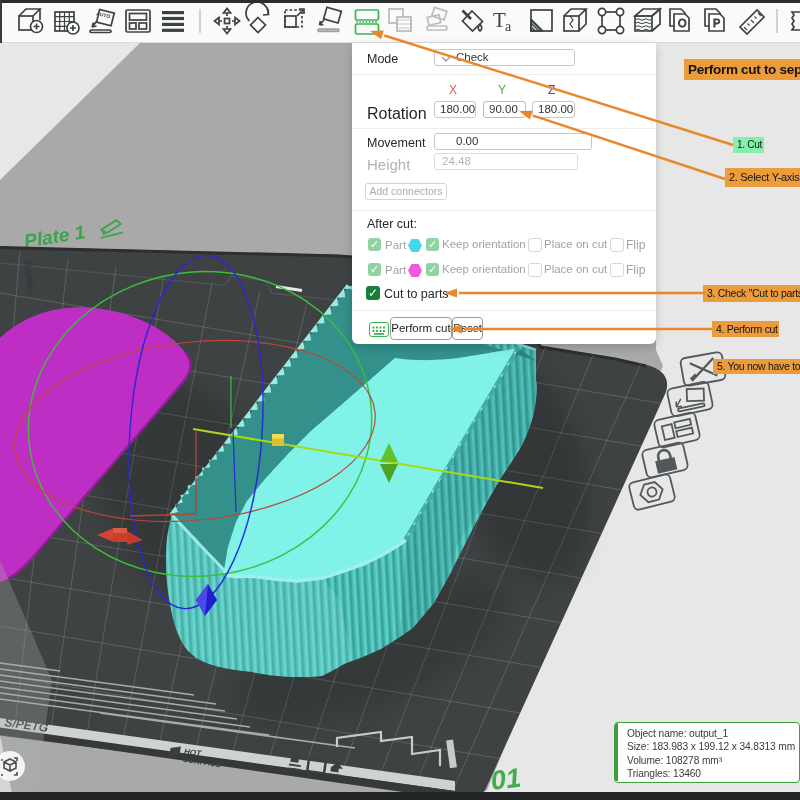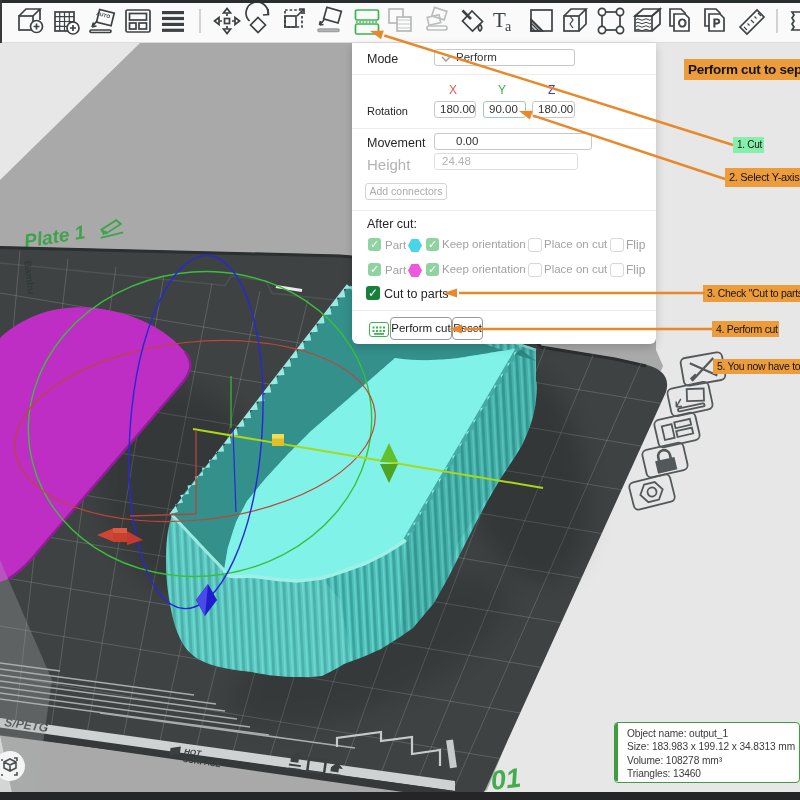--- a/index.html
+++ b/index.html
@@ -344,27 +344,27 @@
     <div style="position:absolute;left:0;top:0;width:3px;height:58px;background:#3c9e3c;"></div>
     <div style="position:absolute;left:12px;top:4px;font-family:'Liberation Sans',sans-serif;font-size:10.2px;color:#3a3a3a;line-height:13.4px;letter-spacing:-0.1px;white-space:nowrap;">Object name: output_1<br>Size: 183.983 x 199.12 x 34.8313 mm<br>Volume: 108278 mm³<br>Triangles: 13460</div>
   </div>
 
 <div style="position:absolute;left:352px;top:43px;width:304px;height:301px;background:#fff;border-radius:0 0 6px 6px;box-shadow:0 3px 10px rgba(0,0,0,0.18);font-family:'Liberation Sans',sans-serif;">
  <div style="position:absolute;left:15px;top:9px;font-size:12.5px;color:#262626;">Mode</div>
  <div style="position:absolute;left:82px;top:6px;width:139px;height:15px;border:1px solid #c8c8c8;border-radius:3px;font-size:11.5px;color:#333;line-height:15px;">
         <svg width="10" height="8" style="position:absolute;left:6px;top:5px;">
           <polyline points="1,2 5,6 9,2" fill="none" stroke="#999" stroke-width="1.3"></polyline>
         </svg>
-        <span style="position:absolute;left:21px;top:0;">Perform</span>
+        <span style="position:absolute;left:21px;top:0;">Check</span>
       </div>
  <div style="position:absolute;left:0;top:31px;width:100%;height:1px;background:#ededed;"></div>
  <div style="position:absolute;left:97px;top:40px;font-size:12px;color:#e25a52;">X</div>
  <div style="position:absolute;left:146px;top:40px;font-size:12px;color:#3eb03e;">Y</div>
  <div style="position:absolute;left:196px;top:40px;font-size:12px;color:#4040e0;">Z</div>
- <div style="position:absolute;left:15px;top:62px;font-size:11px;color:#262626;">Rotation</div>
+ <div style="position:absolute;left:15px;top:62px;font-size:16px;color:#262626;">Rotation</div>
  <div style="position:absolute;left:82px;top:58px;width:35px;height:15px;border:1px solid #c8c8c8;border-radius:3px;font-size:11.5px;color:#333;padding-left:5px;line-height:15px;">180.00</div>
  <div style="position:absolute;left:131px;top:58px;width:36px;height:15px;border:1px solid #9fcbb4;border-radius:3px;font-size:11.5px;color:#333;padding-left:5px;line-height:15px;">90.00</div>
  <div style="position:absolute;left:180px;top:58px;width:36px;height:15px;border:1px solid #c8c8c8;border-radius:3px;font-size:11.5px;color:#333;padding-left:5px;line-height:15px;">180.00</div>
  <div style="position:absolute;left:0;top:85px;width:100%;height:1px;background:#ededed;"></div>
  <div style="position:absolute;left:15px;top:93px;font-size:12.5px;color:#262626;">Movement</div>
  <div style="position:absolute;left:82px;top:90px;width:135px;height:15px;border:1px solid #c8c8c8;border-radius:3px;font-size:11.5px;color:#333;padding-left:21px;line-height:15px;">0.00</div>
  <div style="position:absolute;left:15px;top:113px;font-size:15px;color:#b3b3b3;">Height</div>
  <div style="position:absolute;left:82px;top:110px;width:135px;height:15px;border:1px solid #dedede;border-radius:3px;font-size:11.5px;color:#b3b3b3;padding-left:7px;line-height:15px;">24.48</div>
  <div style="position:absolute;left:13px;top:140px;width:80px;height:15px;border:1px solid #d4d4d4;border-radius:3px;font-size:10.5px;color:#ababab;text-align:center;line-height:15px;white-space:nowrap;overflow:hidden;">Add connectors</div>
  <div style="position:absolute;left:0;top:167px;width:100%;height:1px;background:#ededed;"></div>

